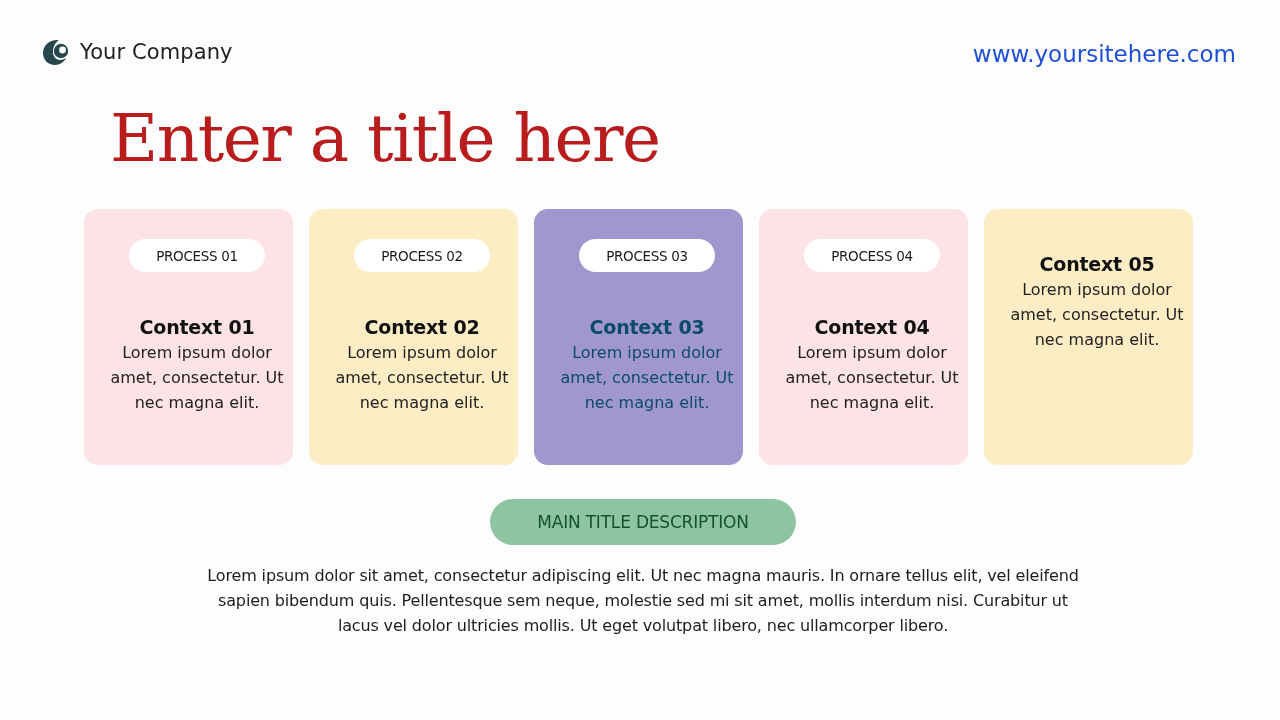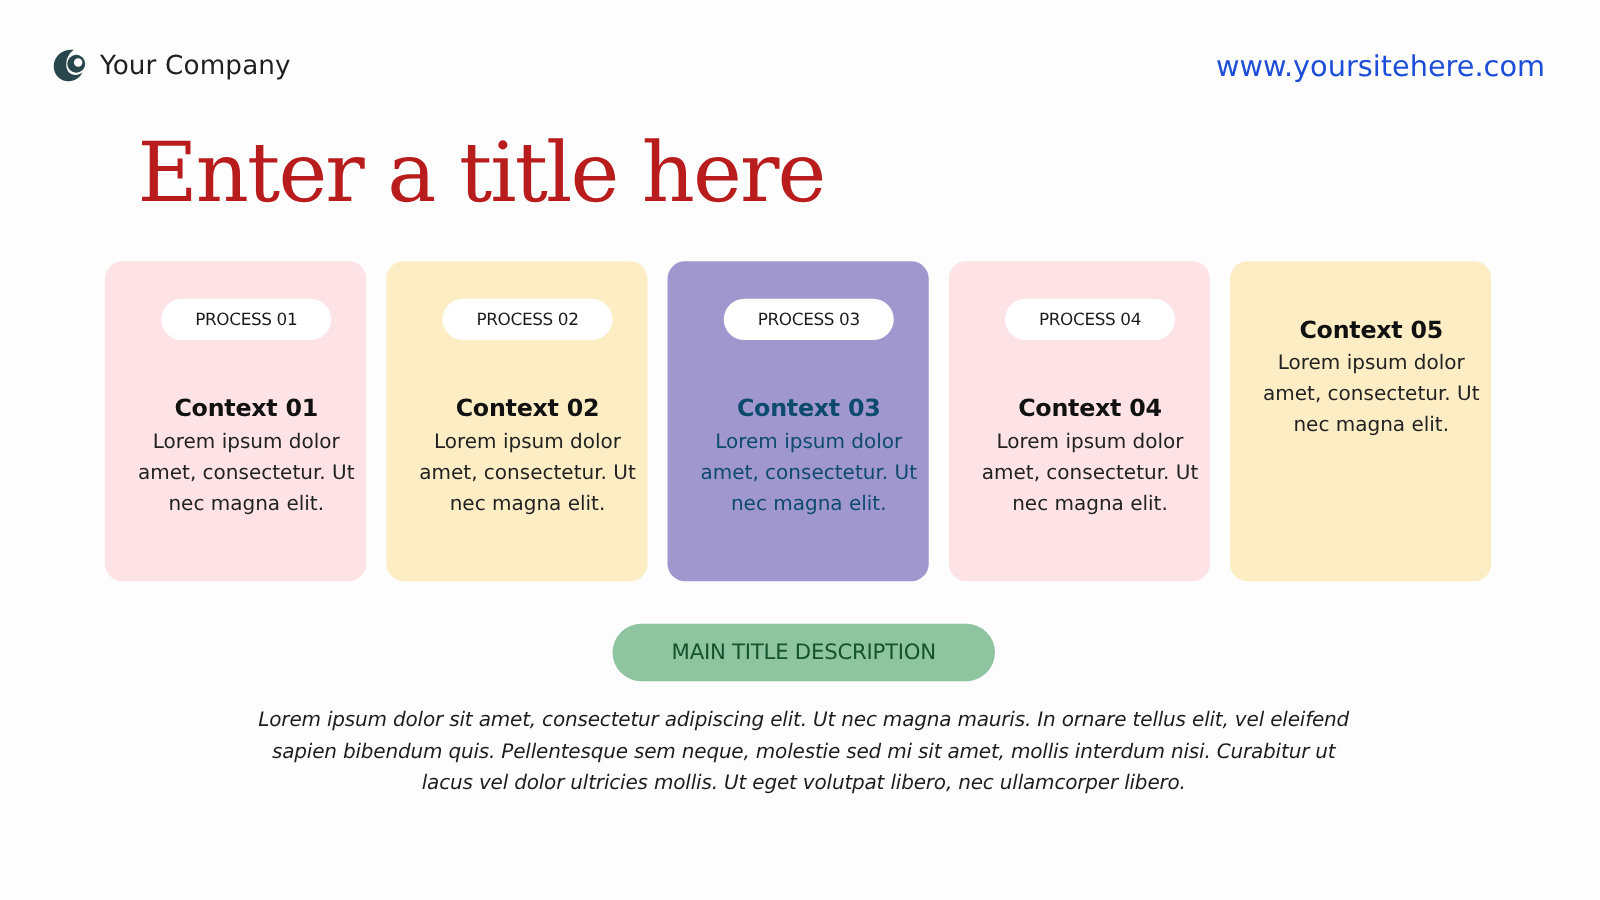--- a/index.html
+++ b/index.html
@@ -52,21 +52,20 @@
   .main-pill {
     position: absolute; left: 490px; top: 499px; width: 306px; height: 46px;
     border-radius: 23px; background: #8fc4a1; color: #14532d;
     display: flex; align-items: center; justify-content: center;
     font-size: 17px; letter-spacing: -0.2px;
   }
   .description {
     position: absolute; left: 200px; top: 563px; width: 886px;
     text-align: center; font-size: 16px; line-height: 25px; color: #1d1d1d;
     letter-spacing: -0.15px;
-    font-style: italic;
   }
 </style>
 </head>
 <body>
 
 <div class="header-brand">
   <svg class="logo-icon" viewBox="0 0 27 28">
     <path d="M17 2 C8 1 1 7 1 15 C1 22 6 27 13 27 C18 27 22 24 24 20 C19 24 11 22 11 14 C11 8 14 4 17 2 Z" fill="#27474d"></path>
     <circle cx="19" cy="13" r="7.2" fill="#27474d"></circle>
     <circle cx="20.5" cy="12" r="3.4" fill="#fdfdfd"></circle>

